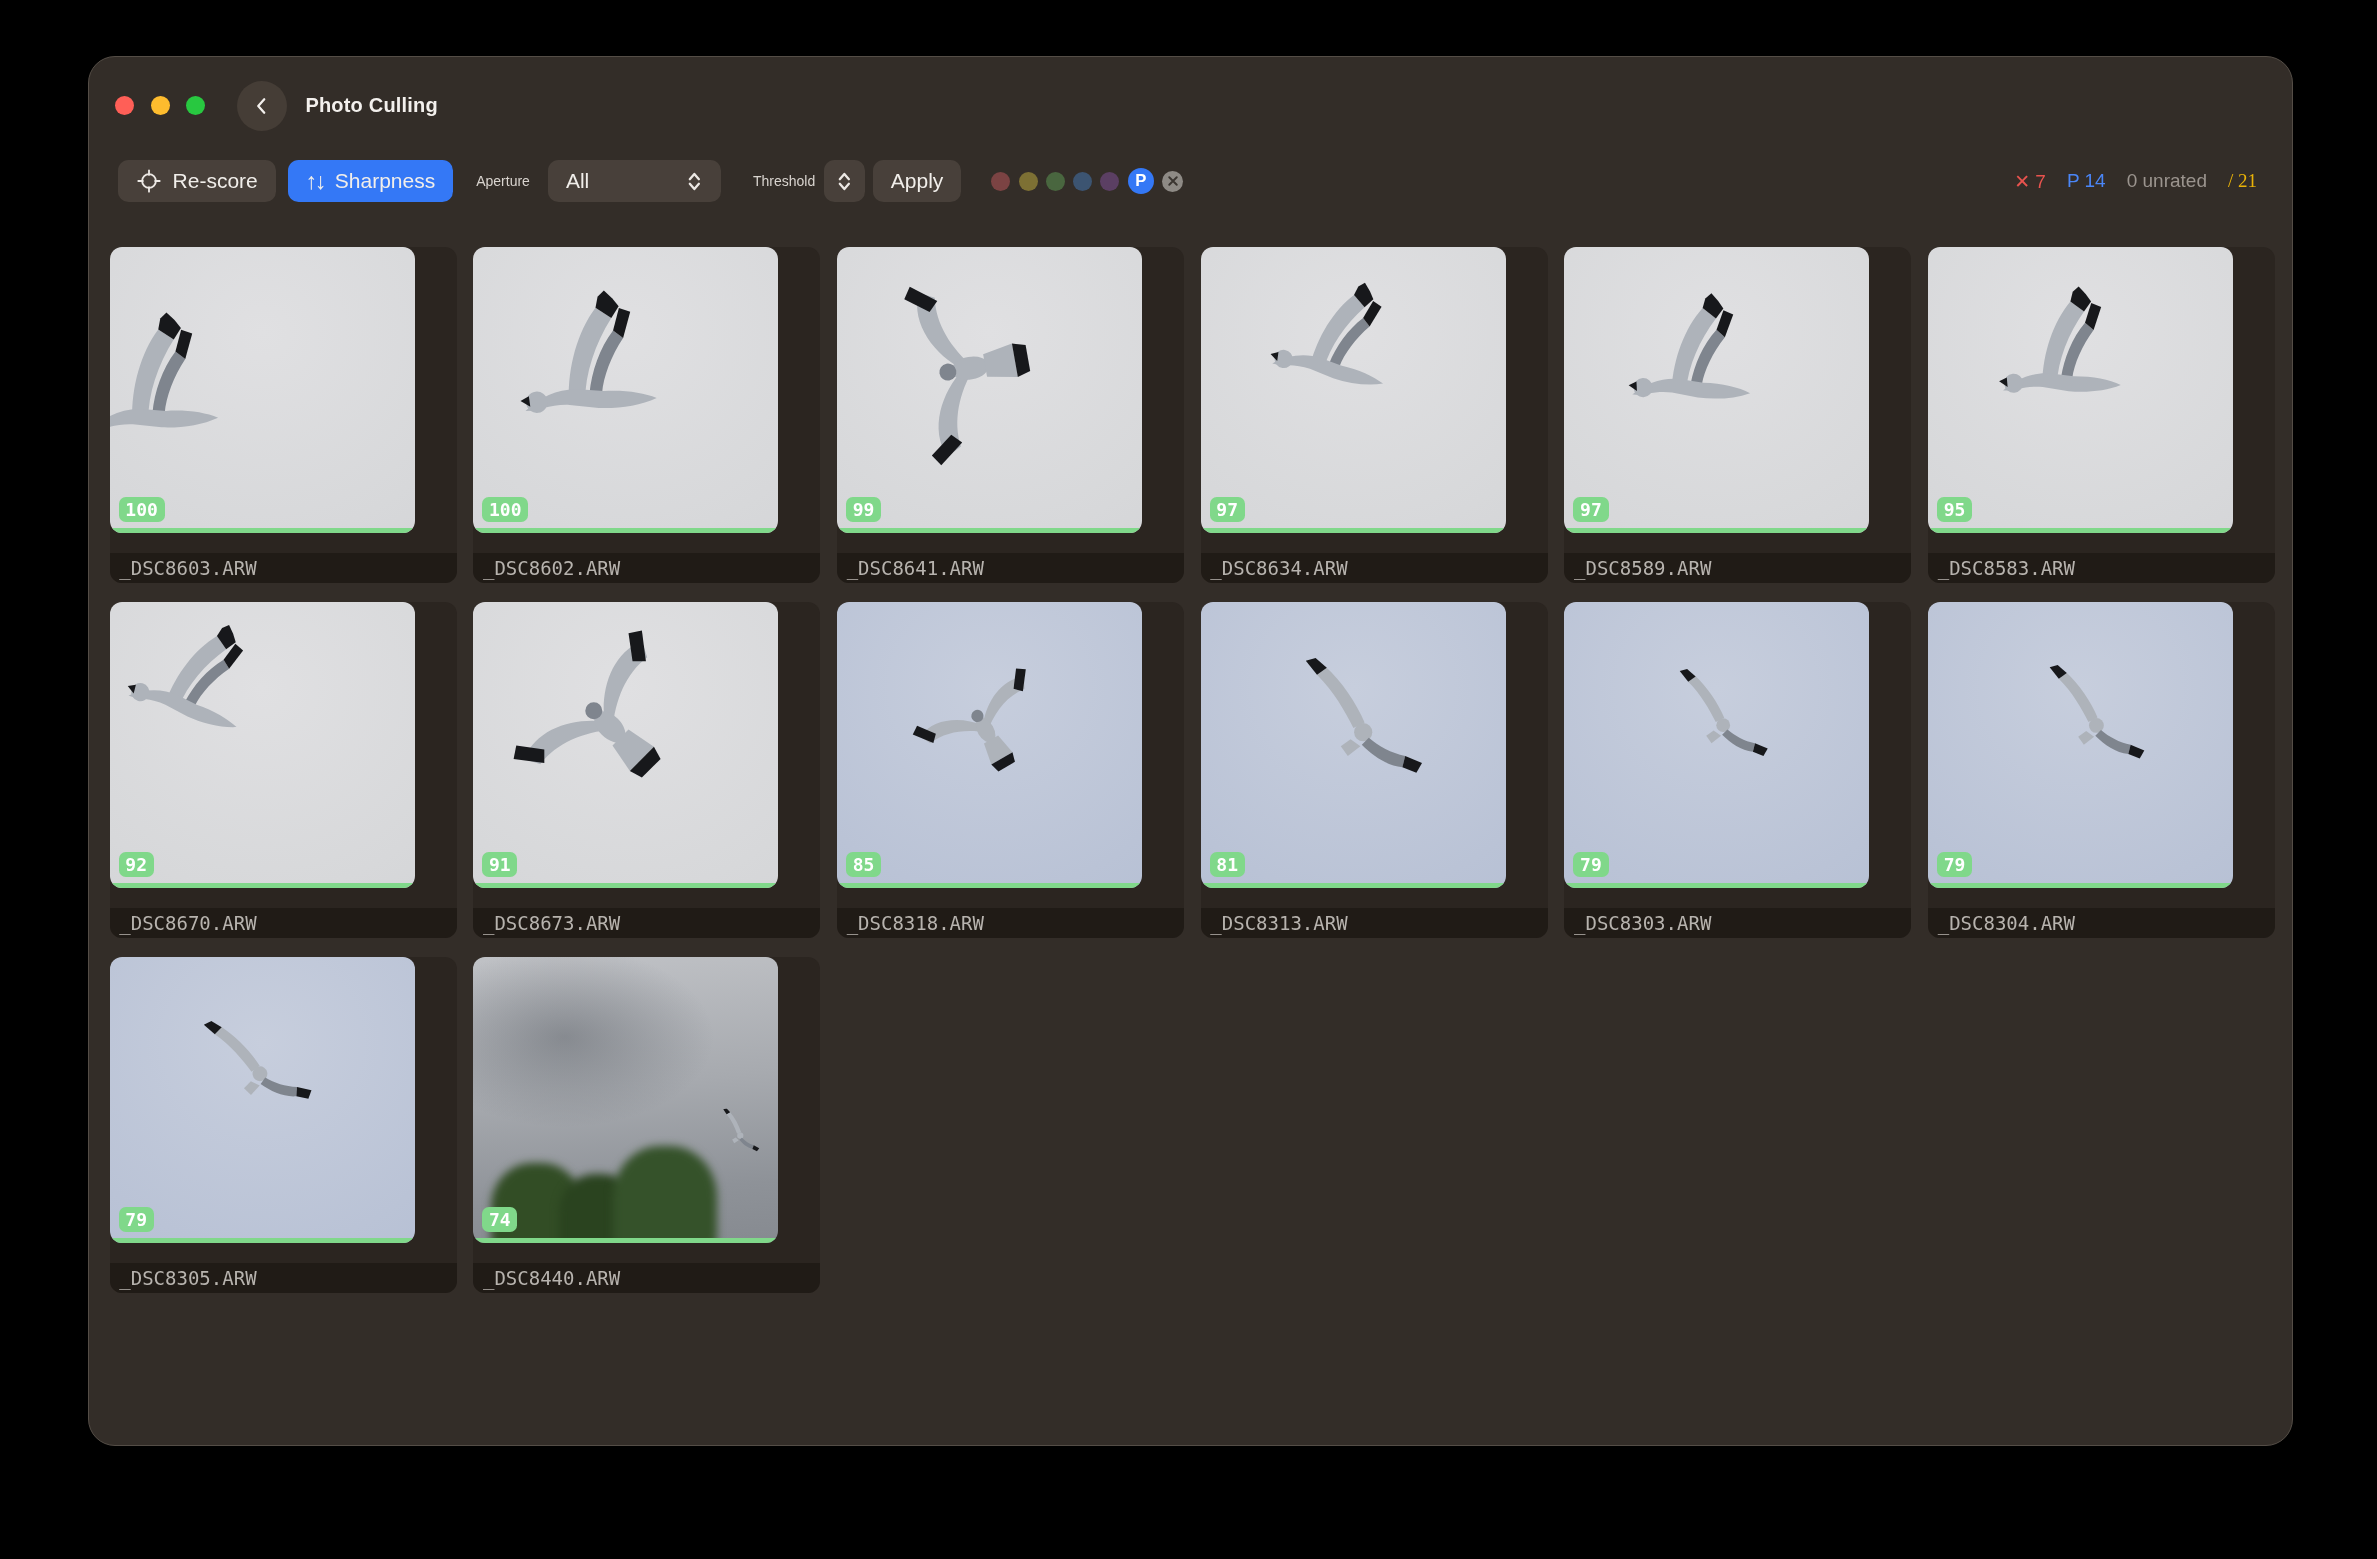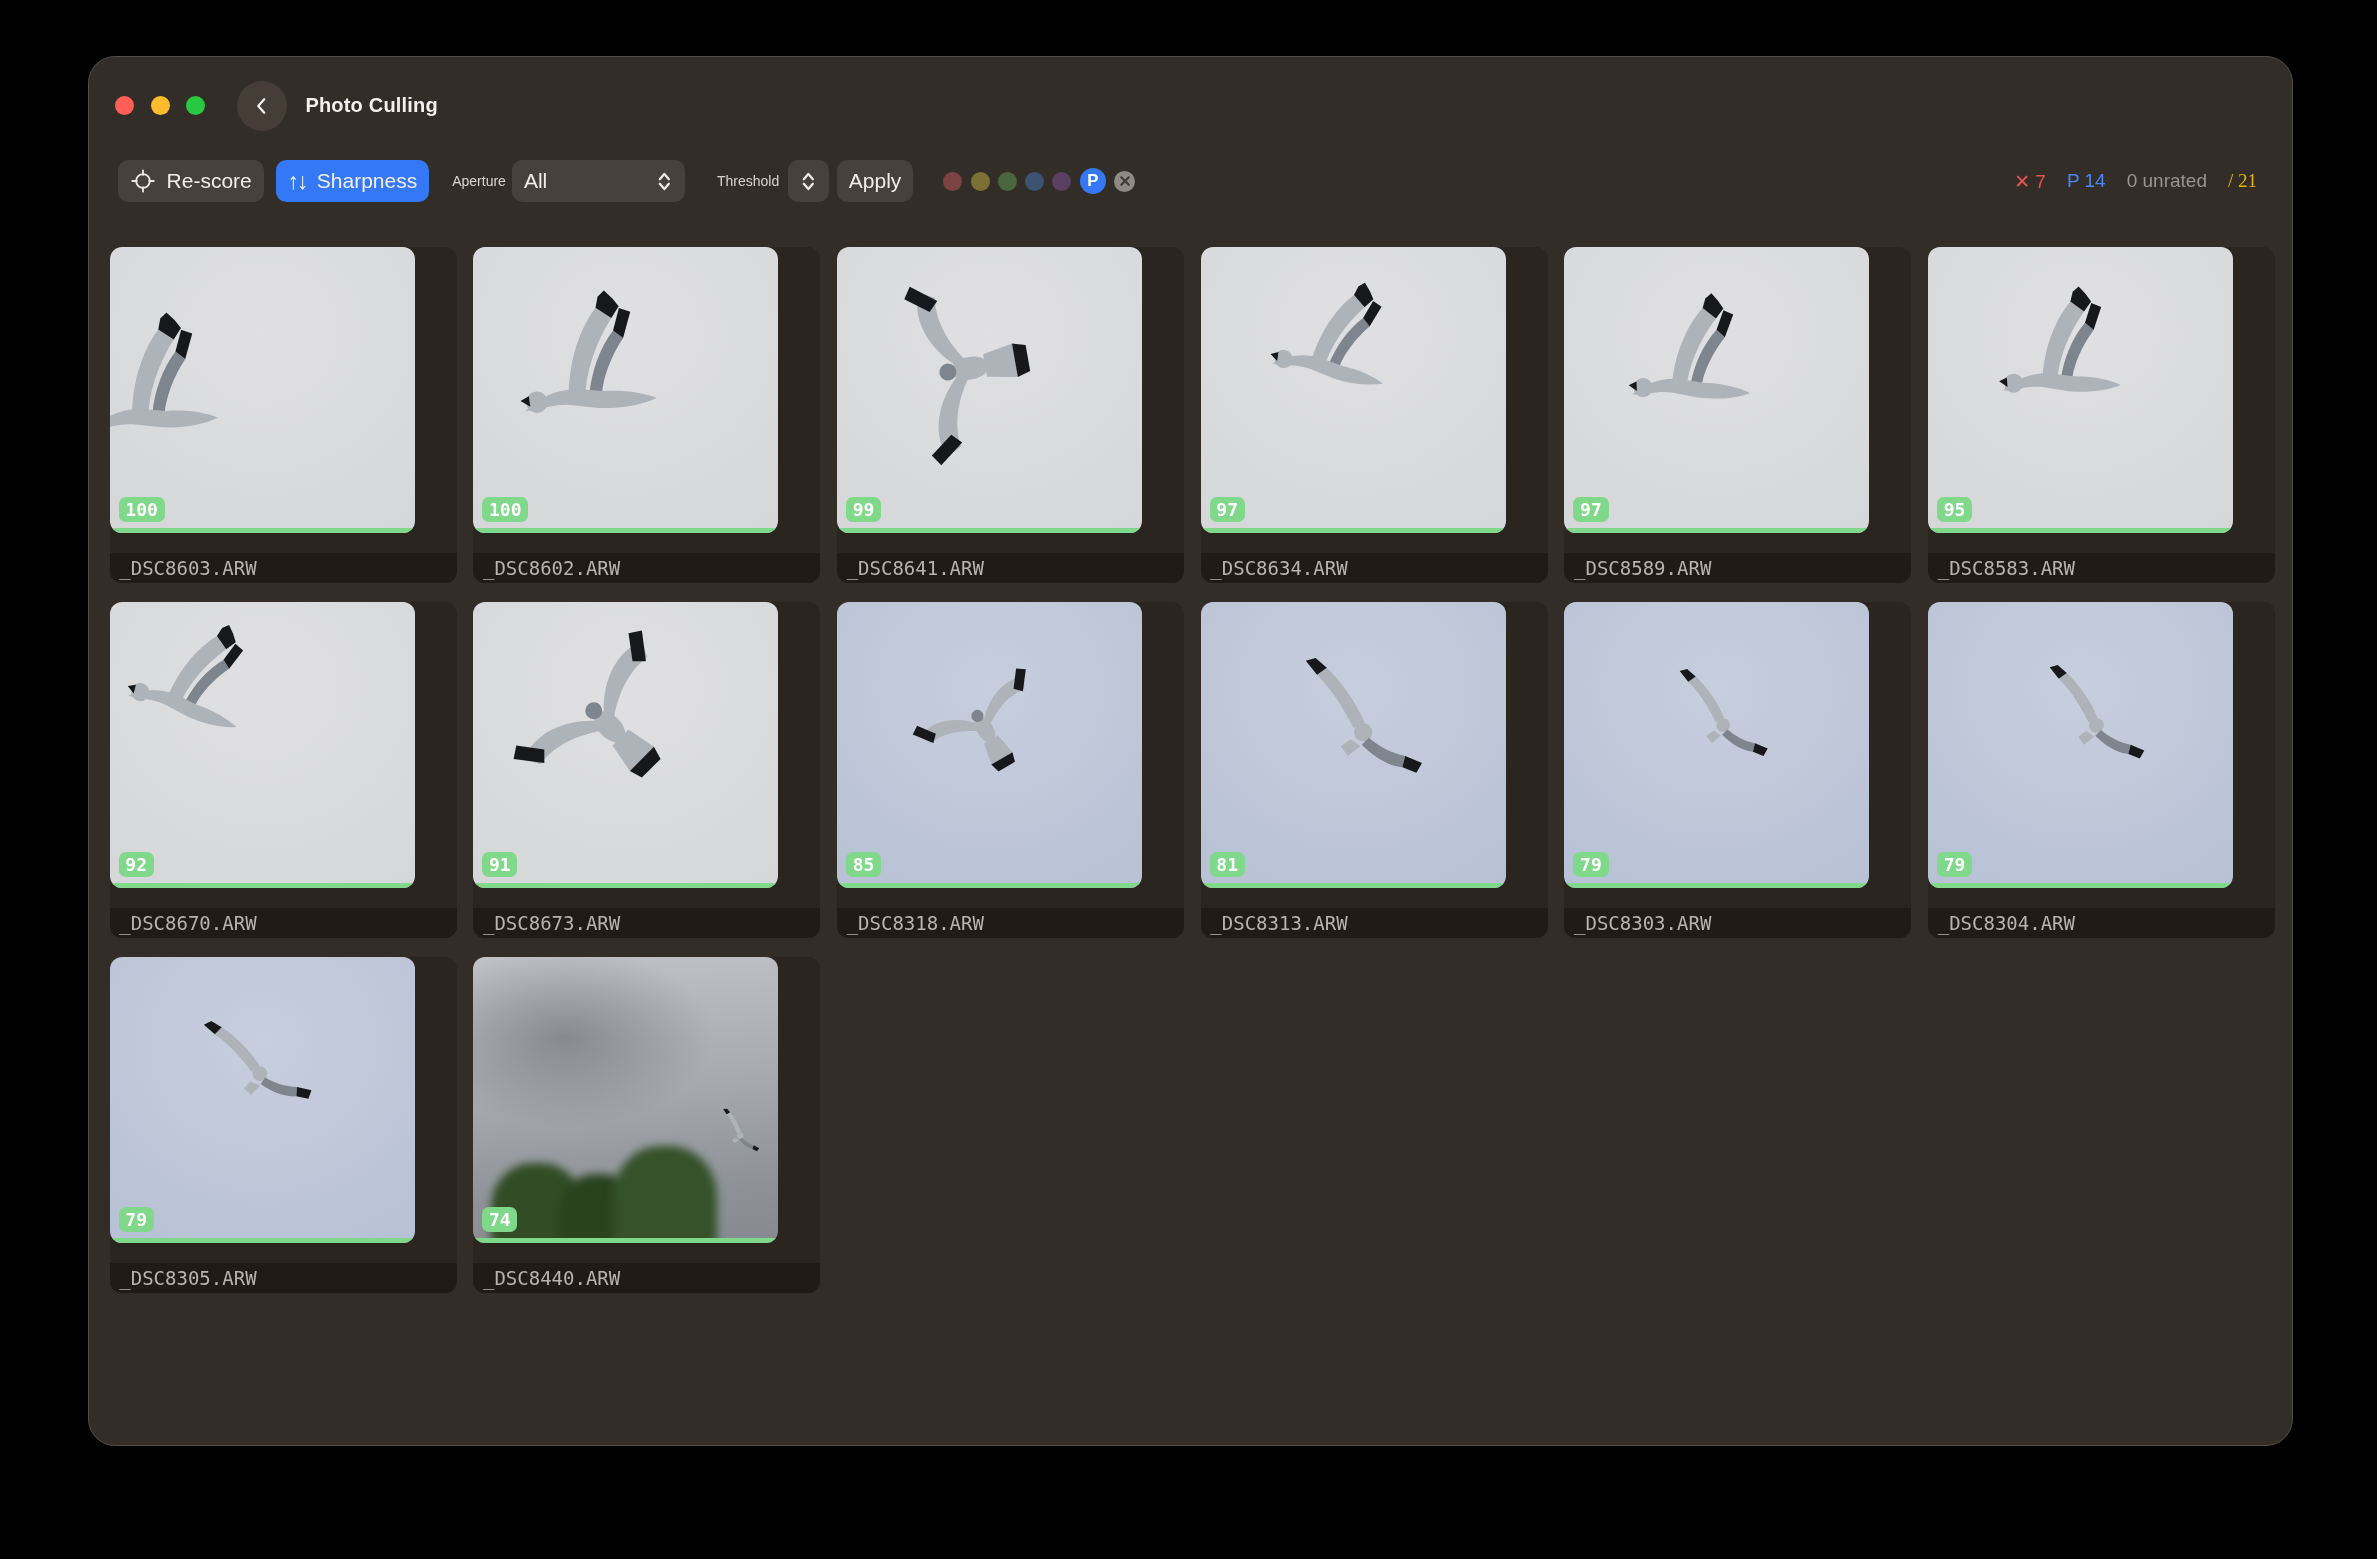--- a/index.html
+++ b/index.html
@@ -15,25 +15,25 @@
   .light { width:19px; height:19px; border-radius:50%; }
   .light.red { background:#ff5f57; } .light.yellow { background:#febc2e; } .light.green { background:#28c840; }
   .back-button { width:50px; height:50px; border-radius:50%; background:#453d36;
                  margin-left:32px; display:flex; align-items:center; justify-content:center; cursor:pointer; }
   .page-title { margin-left:18px; font-size:20px; font-weight:bold; color:#f3f0ed; letter-spacing:0.2px; }
 
   
   .toolbar { display:flex; align-items:center; height:42px; margin-top:6px; padding:0 35px 0 29px; }
   .btn { height:42px; background:#48403a; border:none; border-radius:10.6px; color:#f1eeea;
          font-size:21px; font-family:inherit; display:flex; align-items:center; gap:10.6px;
-         padding:0 12px; cursor:pointer; white-space:nowrap; }
+         padding:0 18px; cursor:pointer; white-space:nowrap; }
   .btn.primary { background:#3478f6; }
   .sort-arrows { font-size:23px; letter-spacing:-2.3px; }
   .tlabel { color:#d9d4cf; font-size:14px; }
-  .select { width:173px; justify-content:space-between; margin-left:6px; }
+  .select { width:173px; justify-content:space-between; margin-left:18px; }
   .stepper { width:41px; padding:0; justify-content:center; margin-left:9px; }
   .apply { margin-left:7.6px; }
   .m30 { margin-left:23px; } .m42 { margin-left:32px; } .m16 { margin-left:12px; }
 
   .dots { display:flex; align-items:center; gap:8.3px; margin-left:30px; }
   .dot { width:19px; height:19px; border-radius:50%; cursor:pointer; }
   .pick-badge { width:26px; height:26px; border-radius:50%; background:#3478f6; color:#fff;
                 font-size:16.7px; font-weight:bold; display:flex; align-items:center; justify-content:center; cursor:pointer; }
   .clear-btn { width:21px; height:21px; border-radius:50%; background:#8e8a85;
                display:flex; align-items:center; justify-content:center; cursor:pointer; }

